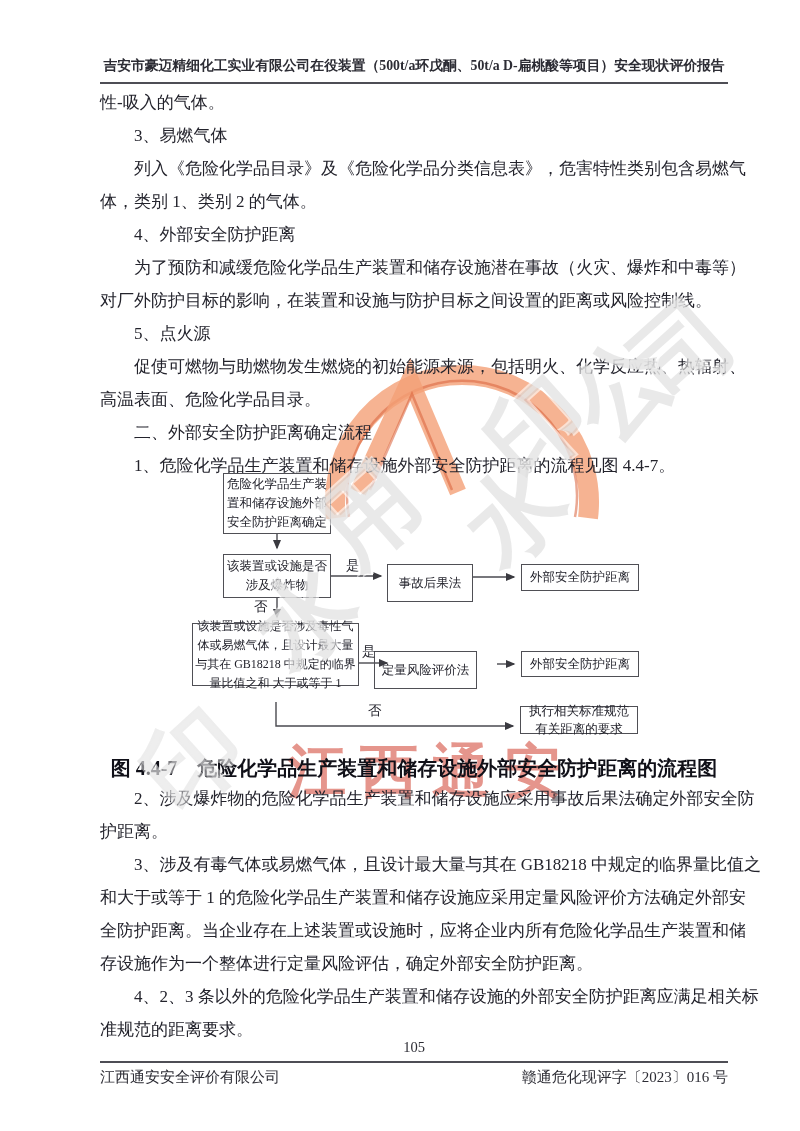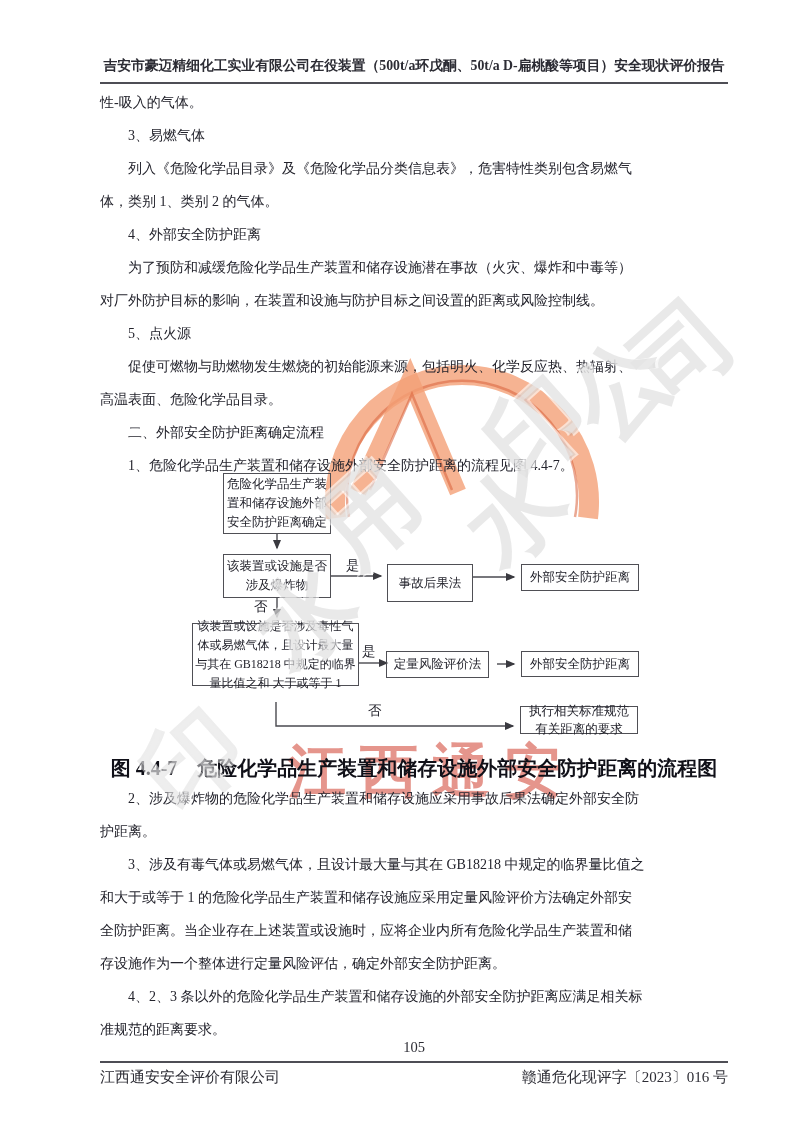--- a/index.html
+++ b/index.html
@@ -26,21 +26,21 @@
   }
   
   .content{position:absolute;inset:0;z-index:1;}
   .hdr{
     position:absolute;left:100px;top:57px;width:628px;text-align:center;
     font-size:13.8px;font-weight:bold;color:#2c2c34;
     padding-bottom:7px;border-bottom:2px solid #4e4e55;
   }
   .tblock{position:absolute;left:100px;width:648px;}
   .tblock .tline{
-    height:33px;line-height:33px;font-size:14px;white-space:pre;color:#23232c;
+    height:33px;line-height:33px;font-size:17px;white-space:pre;color:#23232c;
   }
   #block1{top:86px;}
   #block2{top:782px;}
   
   .fc-box{
     position:absolute;border:1.5px solid #4f4f55;background:transparent;
     display:flex;align-items:center;justify-content:center;
     box-sizing:border-box;
   }
   .fc-box span{
@@ -140,21 +140,21 @@
         </div>
       <div class="fc-box" style="left:521px;top:564px;width:118px;height:27px">
           <span>外部安全防护距离</span>
         </div>
       <div class="fc-box" style="left:192px;top:623px;width:167px;height:63px">
           <span style="font-size:12px">该装置或设施是否涉及毒性气
 体或易燃气体，且设计最大量
 与其在 GB18218 中规定的临界
 量比值之和 大于或等于 1</span>
         </div>
-      <div class="fc-box" style="left:386px;top:651px;width:103px;height:27px">
+      <div class="fc-box" style="left:374px;top:651px;width:103px;height:38px">
           <span>定量风险评价法</span>
         </div>
       <div class="fc-box" style="left:521px;top:651px;width:118px;height:26px">
           <span>外部安全防护距离</span>
         </div>
       <div class="fc-box" style="left:520px;top:706px;width:118px;height:28px">
           <span style="line-height:18px">执行相关标准规范
 有关距离的要求</span>
         </div>
 

